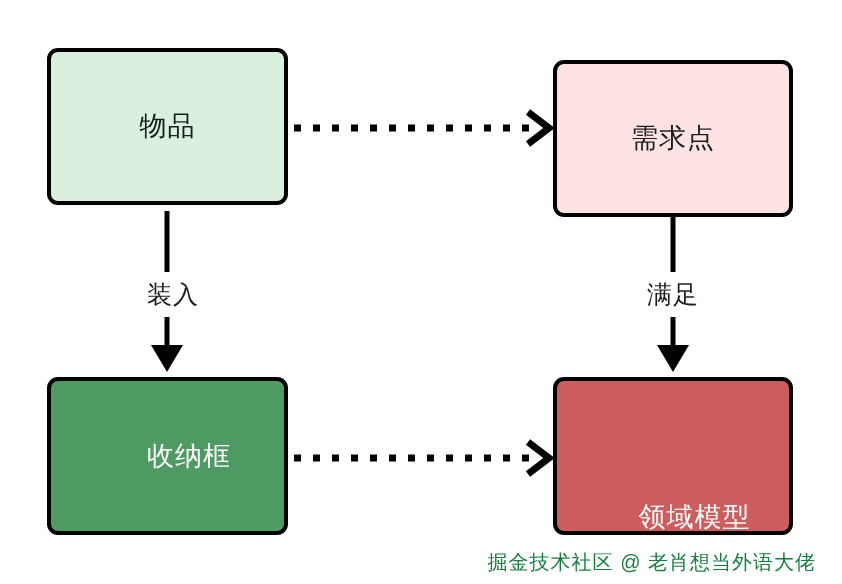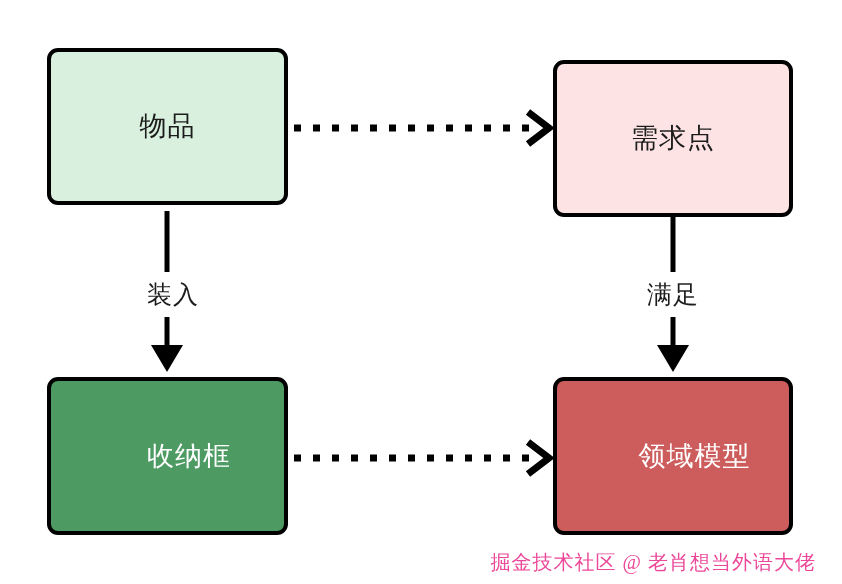--- a/index.html
+++ b/index.html
@@ -80,25 +80,24 @@
     transform: translate(-50%, -50%);
   }
   #edge-label-load { left: 167px; top: 294px; margin-left: 6px; }
   #edge-label-satisfy { left: 673px; top: 294px; text-align: center; }
 
   #watermark {
     position: absolute;
     right: 18px;
     bottom: 8px;
     font-size: 20px;
-    color: #ec4899;
+    color: #15803d;
     letter-spacing: 1px;
     white-space: nowrap;
     user-select: none;
-    font-family: Liberation Serif, serif;
   }
 </style>
 </head>
 <body>
 
 <div id="diagram-canvas">
 
   <svg id="diagram-svg" viewBox="0 0 842 584" xmlns="http://www.w3.org/2000/svg">
 
     <g>
@@ -129,21 +128,21 @@
   </div>
 
   <div class="node-box node-light" id="node-demand" style="background:#fde3e3;">
     <span class="node-label">需求点</span>
   </div>
 
   <div class="node-box node-solid" id="node-box" style="background:#4d9a63;">
     <span class="node-label">收纳框</span>
   </div>
 
-  <div class="node-box node-solid" id="node-domain" style="background:#cd5c5c;">
+  <div class="node-box node-solid" id="node-domain" style="background:#cd5c5c;align-items:flex-end;">
     <span class="node-label">领域模型</span>
   </div>
 
   <div class="edge-label" id="edge-label-load">装入</div>
 
   <div class="edge-label" id="edge-label-satisfy">满足</div>
 
   <div id="watermark">掘金技术社区 @ 老肖想当外语大佬</div>
 
 </div>

